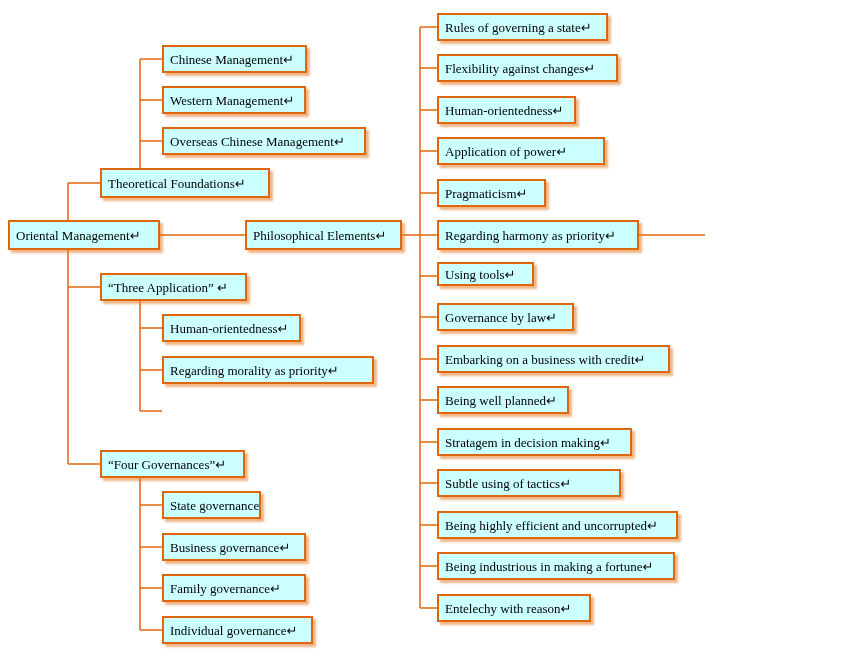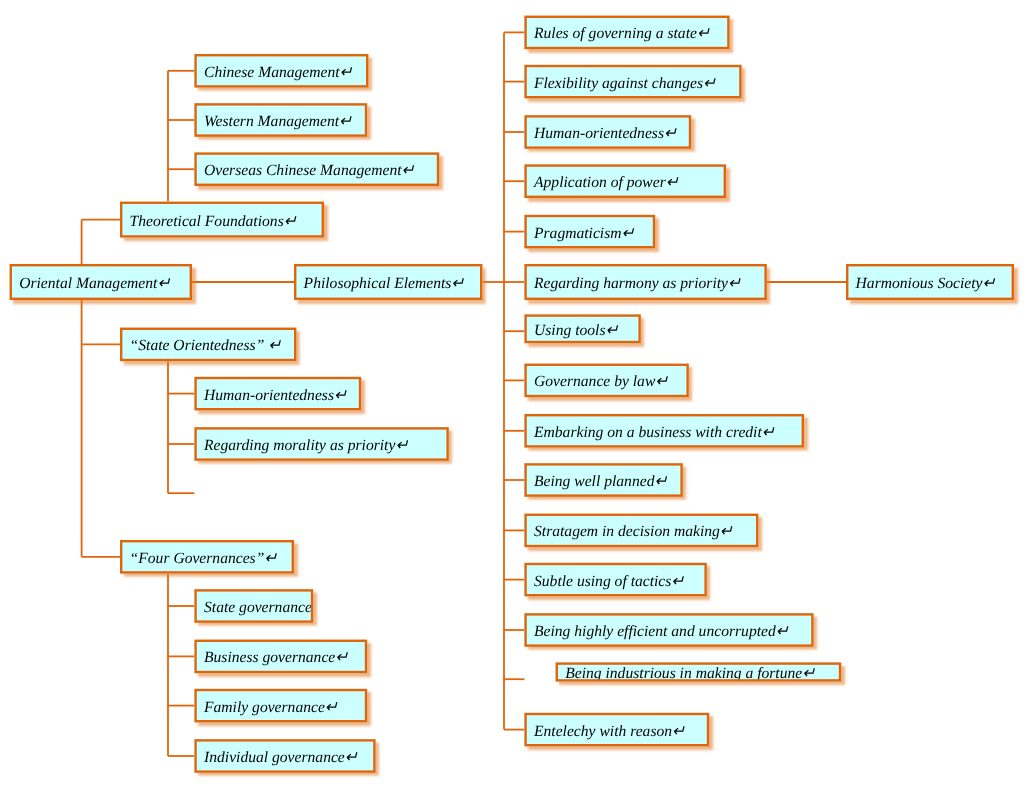--- a/index.html
+++ b/index.html
@@ -22,21 +22,20 @@
     box-shadow:3px 3px 2px rgba(224,122,36,0.55);
     color:#000000;
     font-size:13px;
     line-height:1;
     display:flex;
     align-items:center;
     padding:0 3px 0 6px;
     white-space:nowrap;
     overflow:hidden;
     z-index:1;
-    font-style:italic;
   }
 </style>
 </head>
 <body>
 
 <div class="canvas">
 
   <svg class="connectors" viewBox="0 0 855 658" stroke="#e0660b" stroke-width="1.5">
 
     <line x1="68" y1="183" x2="68" y2="220"></line>
@@ -83,40 +82,39 @@
 
     <line x1="639" y1="235" x2="705" y2="235"></line>
   </svg>
 
   <div class="node" style="left:100px;top:168px;width:170px;height:30px">Theoretical Foundations↵</div>
   <div class="node" style="left:8px;top:220px;width:152px;height:30px">Oriental Management↵</div>
   <div class="node" style="left:162px;top:45px;width:145px;height:28px">Chinese Management↵</div>
   <div class="node" style="left:162px;top:86px;width:144px;height:28px">Western Management↵</div>
   <div class="node" style="left:162px;top:127px;width:204px;height:28px">Overseas Chinese Management↵</div>
   <div class="node" style="left:245px;top:220px;width:157px;height:30px">Philosophical Elements↵</div>
-  <div class="node" style="left:100px;top:273px;width:147px;height:28px">“State Orientedness” ↵</div>
+  <div class="node" style="left:100px;top:273px;width:147px;height:28px">“Three Application” ↵</div>
   <div class="node" style="left:162px;top:314px;width:139px;height:28px">Human-orientedness↵</div>
   <div class="node" style="left:162px;top:356px;width:212px;height:28px">Regarding morality as priority↵</div>
   <div class="node" style="left:100px;top:450px;width:145px;height:28px">“Four Governances”↵</div>
   <div class="node" style="left:162px;top:491px;width:99px;height:28px">State governance↵</div>
   <div class="node" style="left:162px;top:533px;width:144px;height:28px">Business governance↵</div>
   <div class="node" style="left:162px;top:574px;width:144px;height:28px">Family governance↵</div>
   <div class="node" style="left:162px;top:616px;width:151px;height:28px">Individual governance↵</div>
 
   <div class="node" style="left:437px;top:13px;width:171px;height:28px">Rules of governing a state↵</div>
   <div class="node" style="left:437px;top:54px;width:181px;height:28px">Flexibility against changes↵</div>
   <div class="node" style="left:437px;top:96px;width:139px;height:28px">Human-orientedness↵</div>
   <div class="node" style="left:437px;top:137px;width:168px;height:28px">Application of power↵</div>
   <div class="node" style="left:437px;top:179px;width:109px;height:28px">Pragmaticism↵</div>
   <div class="node" style="left:437px;top:220px;width:202px;height:30px">Regarding harmony as priority↵</div>
   <div class="node" style="left:437px;top:262px;width:97px;height:24px">Using tools↵</div>
   <div class="node" style="left:437px;top:303px;width:137px;height:28px">Governance by law↵</div>
   <div class="node" style="left:437px;top:345px;width:233px;height:28px">Embarking on a  business with credit↵</div>
   <div class="node" style="left:437px;top:386px;width:132px;height:28px">Being well planned↵</div>
   <div class="node" style="left:437px;top:428px;width:195px;height:28px">Stratagem in decision making↵</div>
-  <div class="node" style="left:437px;top:469px;width:152px;height:28px">Subtle using of tactics↵</div>
+  <div class="node" style="left:437px;top:469px;width:184px;height:28px">Subtle using of tactics↵</div>
   <div class="node" style="left:437px;top:511px;width:241px;height:28px">Being highly efficient and uncorrupted↵</div>
-  <div class="node" style="left:463px;top:552px;width:238px;height:16px">Being industrious in making a fortune↵</div>
+  <div class="node" style="left:437px;top:552px;width:238px;height:28px">Being industrious in making a fortune↵</div>
   <div class="node" style="left:437px;top:594px;width:154px;height:28px">Entelechy with reason↵</div>
 
-  <div class="node" style="left:705px;top:220px;width:140px;height:30px">Harmonious Society↵</div>
 
 </div>
 
 </body></html>

